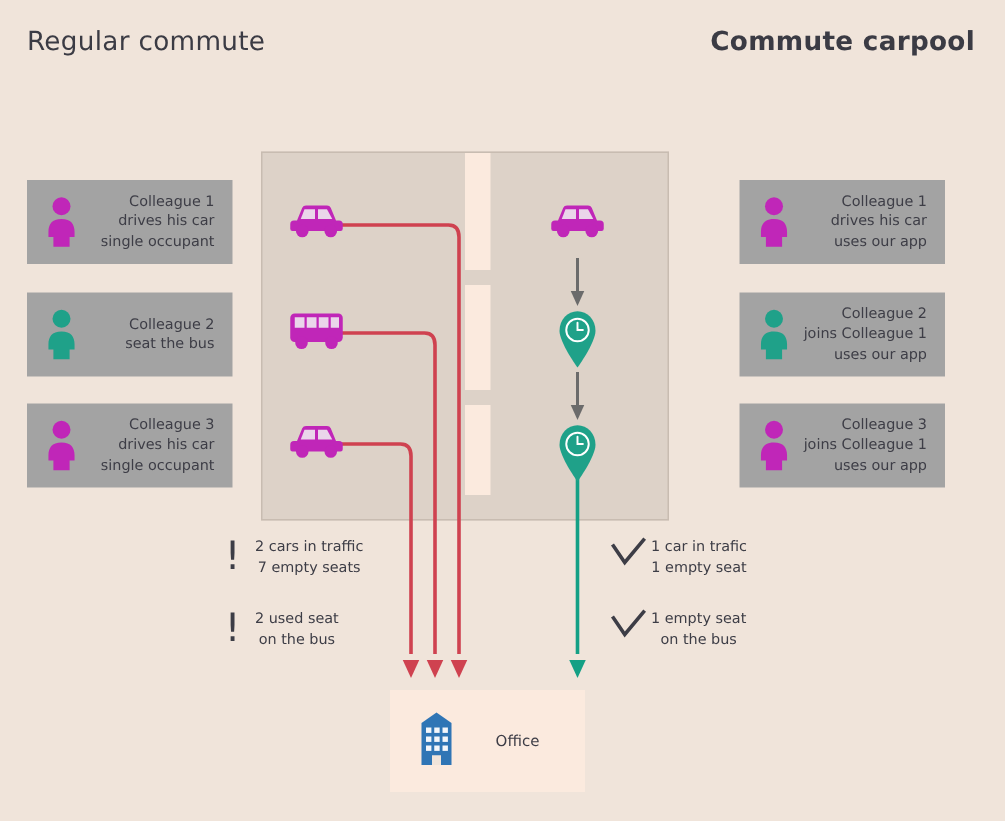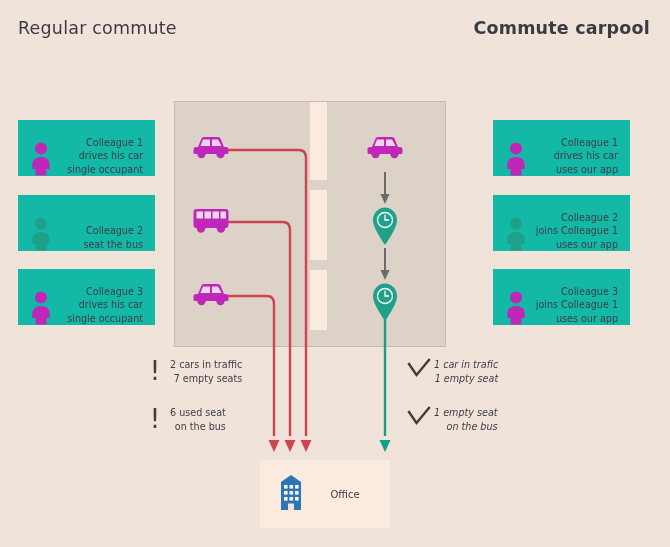--- a/index.html
+++ b/index.html
@@ -29,23 +29,23 @@
     white-space: nowrap;
   }
   #title-left  { left: 18px; top: 18px; font-weight: 400; }
   #title-right { right: 20px; top: 18px; font-weight: 700; }
 
   
   .card {
     position: absolute;
     width: 137px;
     height: 56px;
-    background: #14b8a6;
+    background: #a3a3a3;
     display: flex;
-    align-items: flex-end;
+    align-items: center;
     padding: 0 8px;
   }
   .card.left  { left: 18px;  justify-content: flex-start; }
   .card.right { left: 493px; justify-content: flex-start; }
 
   .card .person { flex: 0 0 30px; display: flex; align-items: center; justify-content: center; }
   .card .ctext {
     flex: 1 1 auto;
     text-align: right;
     font-size: 9.6px;
@@ -86,22 +86,22 @@
     display: flex;
     align-items: flex-start;
   }
   .stat .marker { flex: 0 0 auto; width: 30px; display:flex; align-items:center; justify-content:center; }
   .stat .stext {
     font-size: 9.6px;
     line-height: 14px;
     color: #3d3d46;
     white-space: nowrap;
   }
-  .stat.left-stat .stext { text-align: right; }
-  .stat.right-stat .stext { text-align: right; font-style: italic; }
+  .stat.left-stat .stext { text-align: center; }
+  .stat.right-stat .stext { text-align: center; }
 
   .bang {
     font-size: 26px;
     line-height: 26px;
     color: #3d3d46;
     font-weight: 400;
     font-family: "DejaVu Sans", "Liberation Sans", sans-serif;
   }
 
   
@@ -319,21 +319,21 @@
       <span>2 cars in traffic</span><br>
       <span>7 empty seats</span>
     </span>
   </div>
 
   <div class="stat left-stat" style="left:140px; top:406px;">
     <span class="marker">
       <span class="bang">!</span>
     </span>
     <span class="stext">
-      <span>6 used seat</span><br>
+      <span>2 used seat</span><br>
       <span>on the bus</span>
     </span>
   </div>
 
   <div class="stat right-stat" style="left:404px; top:358px;">
     <span class="marker">
       <svg width="24" height="22" viewBox="0 0 24 22">
         <path d="M2 6 L9.5 17 L22 2" fill="none" stroke="#3d3d46" stroke-width="2.4" stroke-linecap="square"></path>
       </svg>
     </span>

